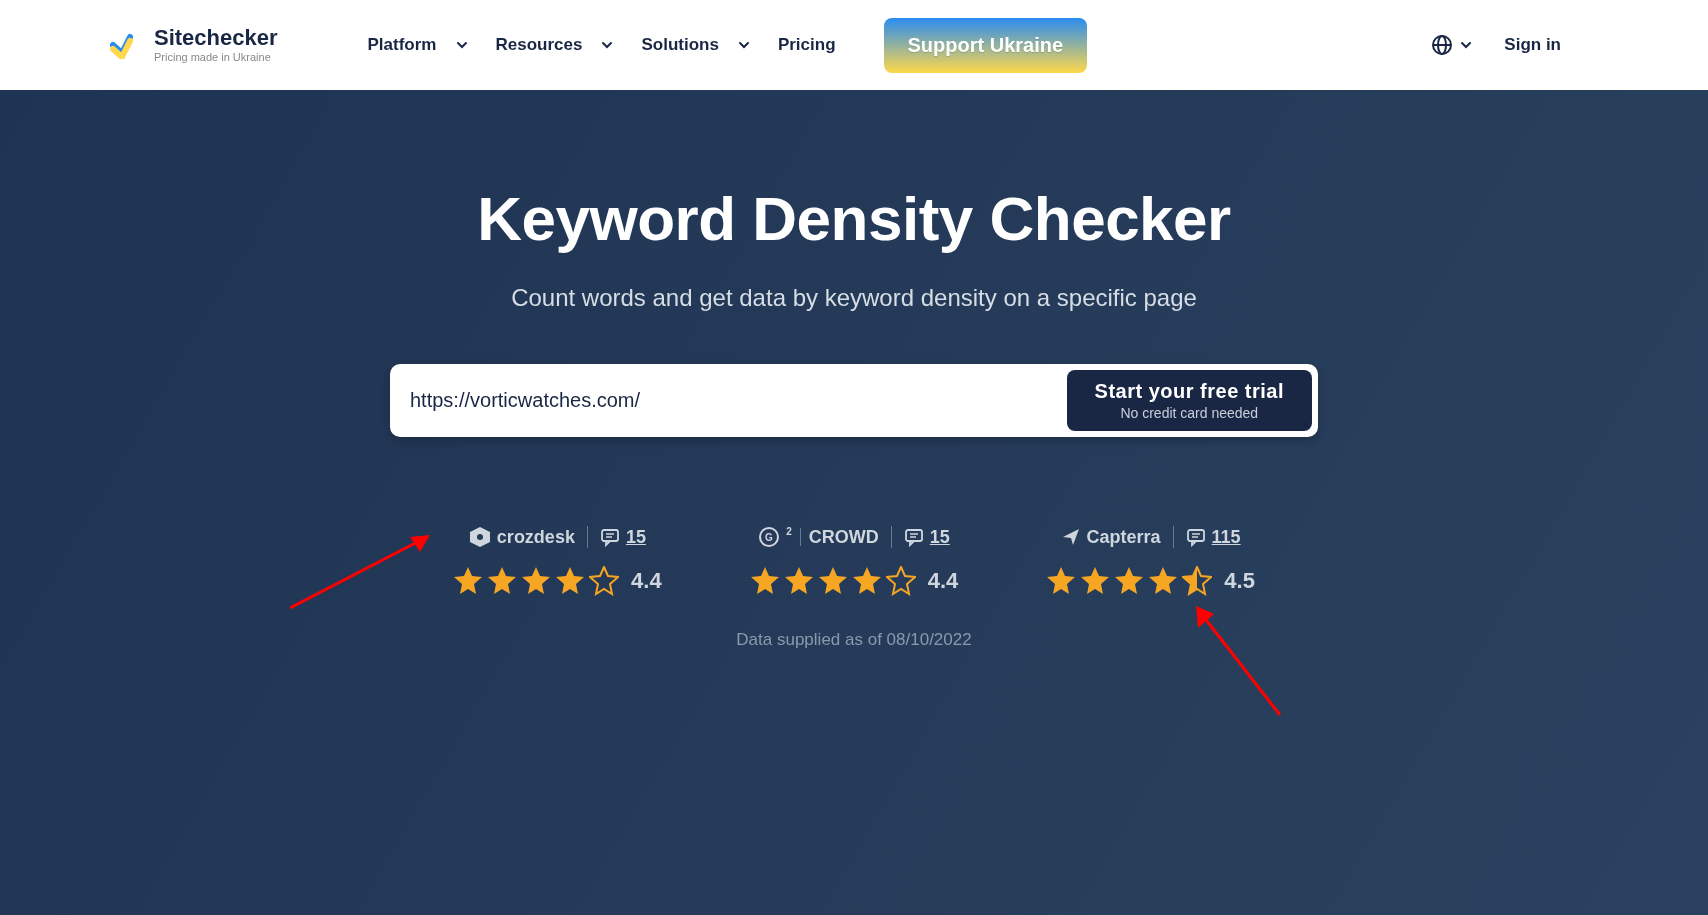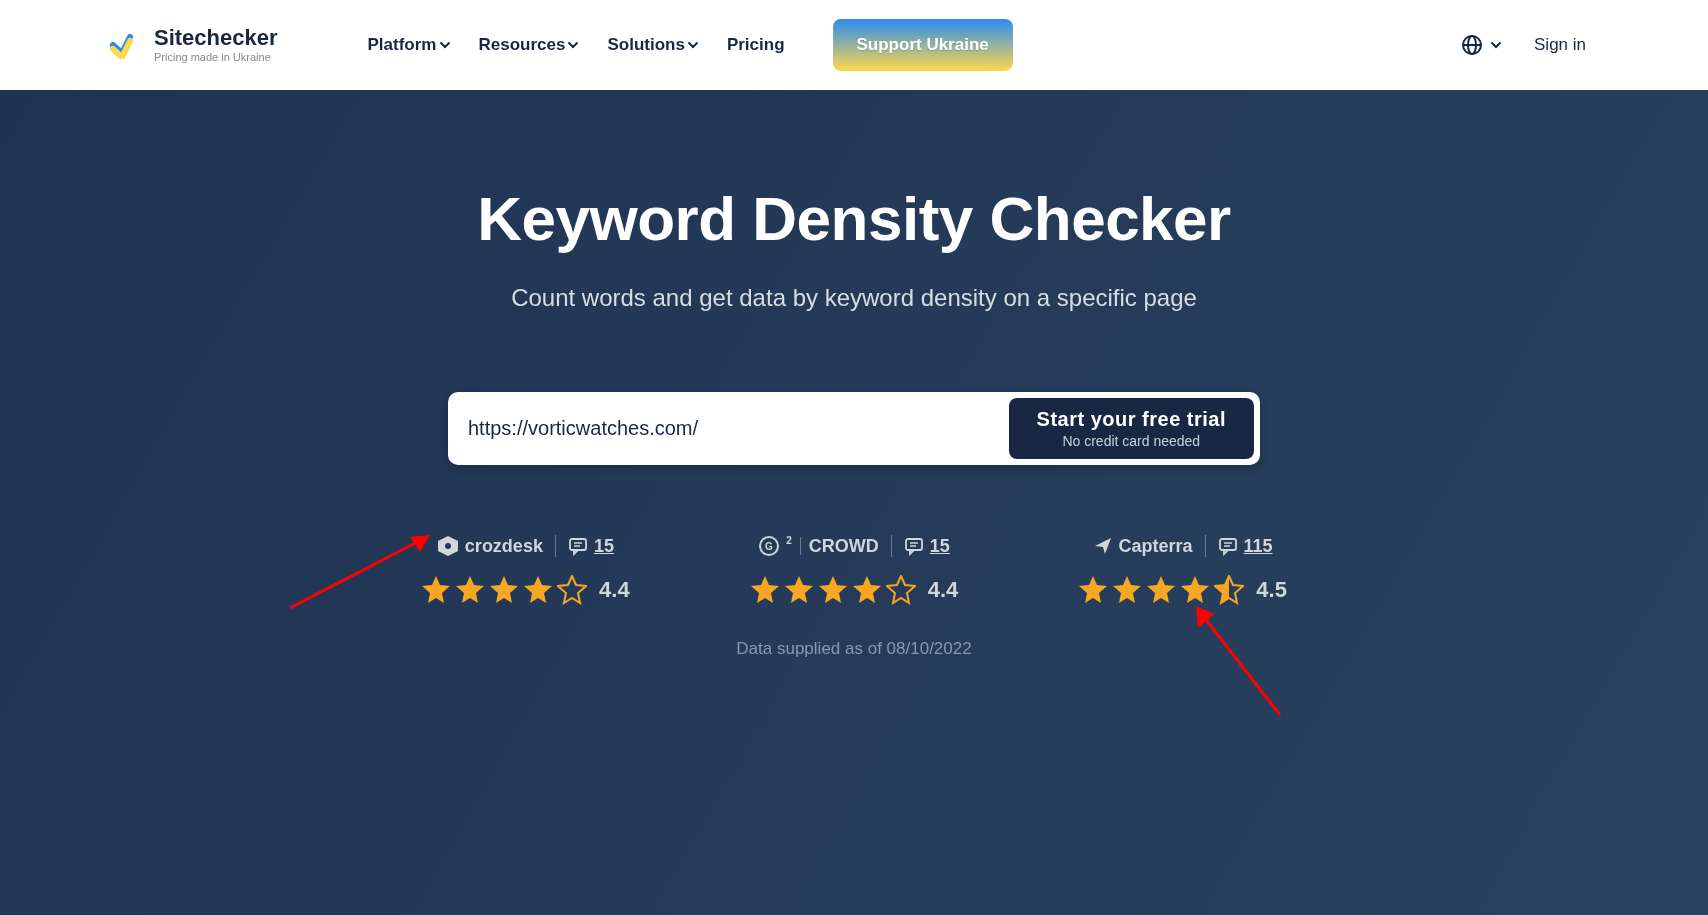--- a/index.html
+++ b/index.html
@@ -49,56 +49,56 @@
     margin-top:3px;
   }
   .nav {
     display: flex;
     align-items: center;
     gap: 28px;
   }
   .nav-item {
     display: flex;
     align-items: center;
-    gap: 2px;
+    gap: 19px;
     font-size: 17px;
     font-weight: 600;
     color: #1a2744;
     cursor: pointer;
   }
   .chevron {
     display:inline-block;
   }
   .chevron svg { display:block; }
   .support-btn {
     margin-left: 20px;
     background: linear-gradient(180deg, #2a8cf0 0%, #ffd84b 100%);
     color: #fff;
-    font-size: 17px;
+    font-size: 20px;
     font-weight: 700;
     padding: 16px 24px;
     border-radius: 8px;
     cursor:pointer;
     text-shadow: 0 1px 1px rgba(0,0,0,0.15);
   }
   .spacer { flex: 1; }
   .lang {
     display:flex;
     align-items:center;
     gap:6px;
     cursor:pointer;
     margin-right: 22px;
   }
   .globe svg { display:block; }
   .signin {
     font-size: 17px;
-    font-weight: 400;
+    font-weight: 700;
     color: #1a2744;
     cursor:pointer;
-    margin-right: 12px;
+    margin-right: 37px;
   }
   .trial-btn {
     background: #1a2744;
     color: #fff;
     font-size: 17px;
     font-weight: 700;
     padding: 16px 24px;
     border-radius: 10px;
     cursor:pointer;
   }
@@ -118,22 +118,22 @@
     font-weight: 800;
     letter-spacing: -0.5px;
   }
   .subtitle {
     font-size: 24px;
     font-weight: 400;
     color: #d6dde4;
     margin-top: 30px;
   }
   .search-box {
-    margin-top: 80px;
-    width: 812px;
+    margin-top: 52px;
+    width: 928px;
     background: #fff;
     border-radius: 10px;
     display: flex;
     align-items: center;
     padding: 6px;
     box-shadow: 0 3px 10px rgba(0,0,0,0.25);
   }
   .search-input {
     flex:1;
     border:none;
@@ -162,23 +162,23 @@
     font-weight: 400;
     color: #c8cfda;
     margin-top: 2px;
   }
   .arrow {
     position:absolute;
     pointer-events:none;
   }
   .arrow svg { display:block; }
   .reviews {
-    margin-top: 70px;
-    display:flex;
-    gap: 120px;
+    margin-top: 89px;
+    display:flex;
+    gap: 88px;
     justify-content: space-between;
   }
   .review {
     display:flex;
     flex-direction:column;
     align-items:center;
   }
   .review-head {
     display:flex;
     align-items:center;

